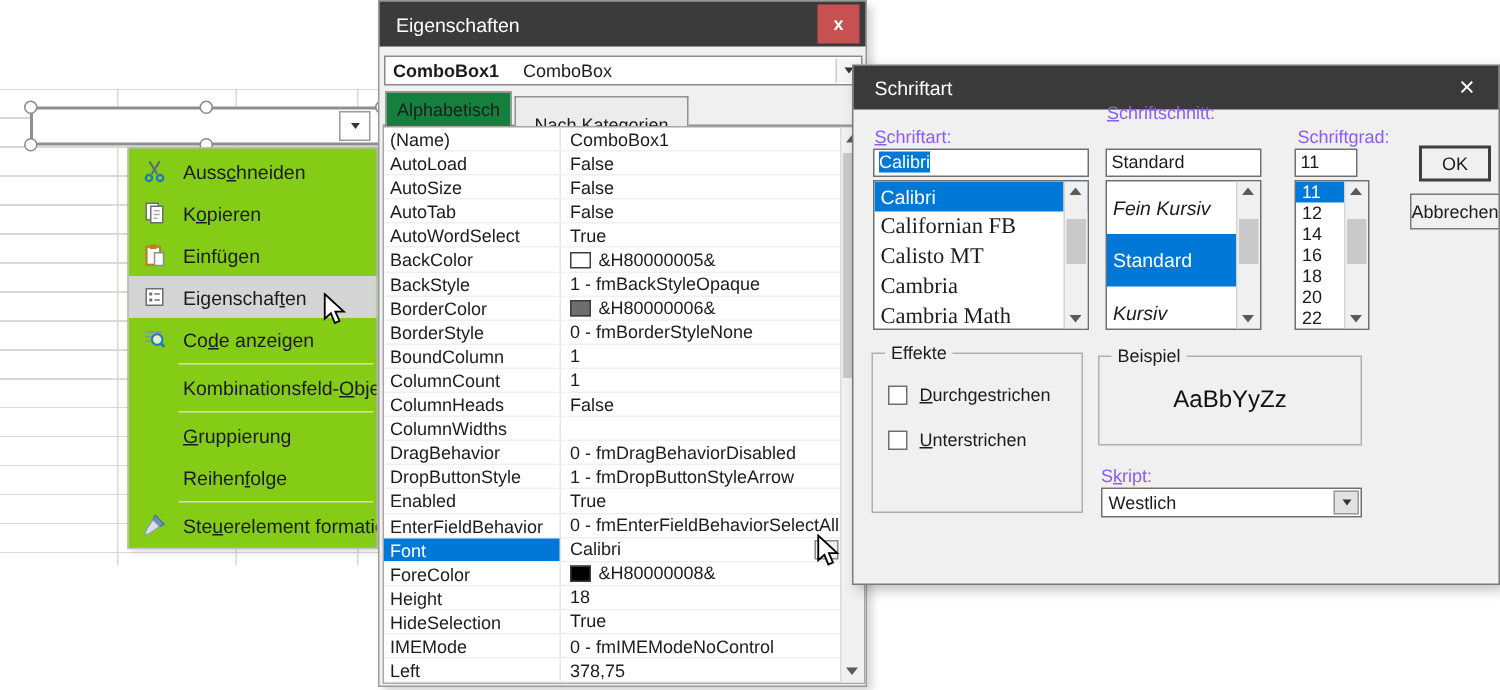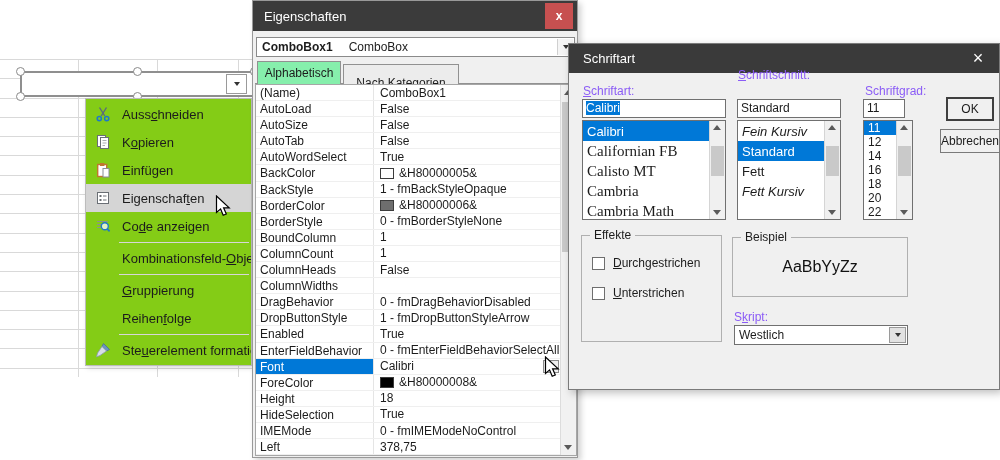--- a/index.html
+++ b/index.html
@@ -36,21 +36,21 @@
   .props-title{position:absolute;left:0;top:0;right:0;height:30px;background:#3b3b3b;color:#fff;
     font-size:13px;display:flex;align-items:center;padding-left:11px;box-sizing:border-box;}
   .props-close{position:absolute;right:4px;top:2px;width:28px;height:26px;background:#c75050;color:#fff;
     font-weight:bold;font-size:12px;display:flex;align-items:center;justify-content:center;}
   .obj-combo{position:absolute;left:3px;top:36px;width:319px;height:20px;background:#fff;
     border:1px solid #8a8a8a;box-sizing:border-box;font-size:12px;display:flex;align-items:center;padding-left:5px;}
   .obj-combo .oname{font-weight:bold;}
   .obj-combo .otype{margin-left:16px;}
   .obj-combo-btn{position:absolute;right:1px;top:1px;bottom:1px;width:15px;background:#f5f5f5;
     border-left:1px solid #d0d0d0;display:flex;align-items:center;justify-content:center;}
-  .tab{position:absolute;background:#86efac;border:1px solid #919191;border-bottom:none;font-size:12px;
+  .tab{position:absolute;background:#15803d;border:1px solid #919191;border-bottom:none;font-size:12px;
     display:flex;align-items:center;justify-content:center;box-sizing:border-box;}
   .tab1{left:4px;top:60px;width:84px;height:23px;z-index:2;}
   .tab2{left:90px;top:63px;width:116px;height:36px;background:#ececec;}
   .tabline{position:absolute;left:2px;right:2px;top:82px;height:1px;background:#919191;}
   .pgrid{position:absolute;left:2px;top:83px;width:322px;height:372px;background:#fff;
     border:1px solid #a6a6a6;box-sizing:border-box;overflow:hidden;}
   .prow{height:16.1px;display:flex;box-sizing:border-box;border-bottom:1px solid #efefef;
     font-size:12px;line-height:14px;}
   .pname{width:118px;flex:0 0 118px;border-right:1px solid #e5e5e5;padding:1px 0 0 4px;
     box-sizing:border-box;white-space:nowrap;overflow:hidden;}
@@ -78,21 +78,21 @@
   .seltext{background:#0078d7;color:#fff;}
   .flist{position:absolute;top:76px;height:100px;background:#fff;border:1px solid #707070;
     box-sizing:border-box;overflow:hidden;}
   .litem{padding-left:4px;white-space:nowrap;overflow:hidden;display:flex;align-items:center;}
   .litem.sel{background:#0078d7;color:#fff;}
   .litem.serif{font-family:"Liberation Serif",serif;font-size:15px;}
   .litem.it{font-style:italic;}
   .litem.bo{font-weight:normal;}
   #list-font .litem{height:20px;font-size:13px;}
   #list-font .litem.serif{font-size:15px;}
-  #list-style .litem{height:20px;font-size:13px;}
+  #list-style .litem{height:35px;font-size:13px;}
   #list-size .litem{height:14px;font-size:12px;}
   .lscroll{position:absolute;right:0;top:0;bottom:0;width:15px;background:#f0f0f0;border-left:1px solid #d5d5d5;}
   .lscroll .tri-up-s{position:absolute;top:4px;left:3px;}
   .lscroll .tri-dn-s{position:absolute;bottom:4px;left:3px;}
   .l-thumb{position:absolute;left:1px;right:1px;top:25px;height:30px;background:#c9c9c9;}
   .fbtn{position:absolute;background:#f0f0f0;font-size:12px;display:flex;align-items:center;
     justify-content:center;box-sizing:border-box;}
   #btn-ok{left:377px;top:53px;width:48px;height:24px;border:2px solid #3f3f3f;}
   #btn-cancel{left:371px;top:85px;width:60px;height:24px;border:1px solid #7a7a7a;}
   .fgroup{position:absolute;border:1px solid #b0b0b0;box-sizing:border-box;}
@@ -408,20 +408,21 @@
         <div class="litem serif ">Cambria Math</div>
         <div class="lscroll">
         <span class="tri-up-s"></span>
         <div class="l-thumb"></div>
         <span class="tri-dn-s"></span>
       </div>
     </div>
     <div class="flist" id="list-style" style="left:168px;width:104px">
       <div class="litem it ">Fein Kursiv</div>
         <div class="litem sel">Standard</div>
+        <div class="litem it ">Kursiv</div>
         <div class="litem bo ">Fett</div>
         <div class="litem it bo ">Fett Kursiv</div>
         <div class="lscroll">
         <span class="tri-up-s"></span>
         <div class="l-thumb"></div>
         <span class="tri-dn-s"></span>
       </div>
     </div>
     <div class="flist" id="list-size" style="left:294px;width:50px">
       <div class="litem sel">11</div>

